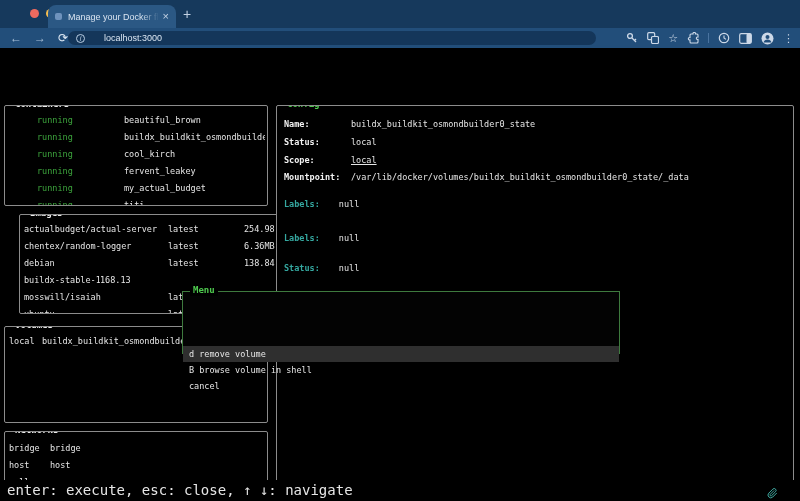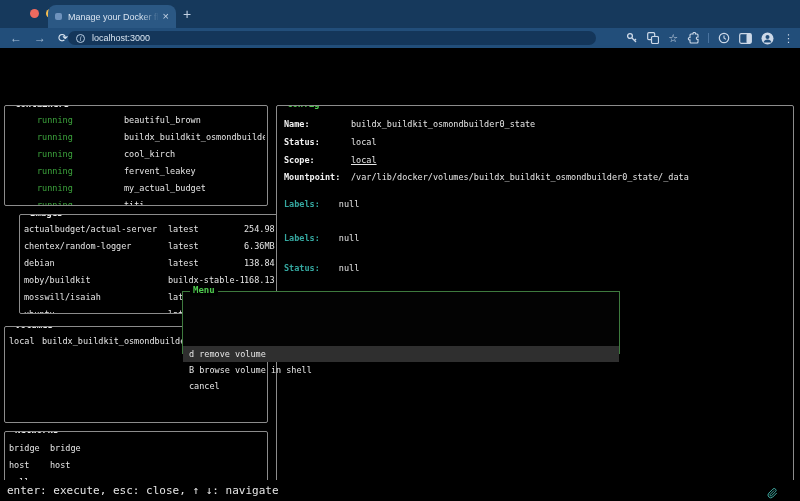--- a/index.html
+++ b/index.html
@@ -21,21 +21,21 @@
   .tab .t-close { flex:none; color:#c3d2e4; font-size:11px; margin-left:4px; line-height:1; }
   .newtab { position:absolute; left:183px; top:6px; color:#c3d2e4; font-size:14px;
             font-family:"Liberation Sans", sans-serif; line-height:16px; }
   .toolbar { position:absolute; top:28px; left:0; width:800px; height:20px; background:#224e7a;
              font-family:"Liberation Sans", sans-serif; }
   .nav-ic { position:absolute; top:0; height:20px; line-height:20px; color:#a9c0d8; font-size:12px; }
   .pill { position:absolute; left:68px; top:3px; width:528px; height:14px; border-radius:7px;
           background:#14365a; display:flex; align-items:center; padding:0 8px; }
   .pill .info { width:9px; height:9px; border:1px solid #b9cde2; border-radius:50%; color:#b9cde2;
                 font-size:7px; line-height:7px; text-align:center; margin-right:7px; flex:none; font-style:italic; }
-  .pill .url { color:#dbe6f2; font-size:9px; }
+  .pill .url { color:#dbe6f2; font-size:9px;margin-left:12px; }
   .ricons { position:absolute; right:6px; top:0; height:20px; display:flex; align-items:center; gap:9px; }
   .ricons svg { display:block; }
   .sep { width:1px; height:10px; background:#4a74a0; }
   .glyph { color:#cdd9e8; font-size:11px; line-height:20px; }
 
   
   .term { position:absolute; top:48px; left:0; width:800px; height:453px; background:#000;
           color:#e6e6e6; font-size:8.5px; }
   .panel { position:absolute; border:1px solid #8c8c8c; border-radius:2px; background:#000; overflow:hidden; }
   .ptitle { position:absolute; background:#000; padding:0 3px; font-size:9px; font-weight:bold;
@@ -73,21 +73,21 @@
           border:1px solid #3e7a3e; z-index:10; }
   #menu .ptitle { top:-7px; left:7px; }
   .mitems { position:absolute; top:6px; left:0; right:0; }
   .mitem { height:16px; line-height:16px; padding-left:6px; white-space:nowrap; }
   .mitem.sel { background:#2f2f2f;margin-top:48px; }
 
   .panel > .ptitle { top:-7px; left:7px; }
 
   
   .statusbar { position:absolute; left:0; top:480px; width:800px; height:21px; background:#000;
-               line-height:21px; padding-left:7px; color:#e6e6e6; font-size:11px; }
+               line-height:21px; padding-left:7px; color:#e6e6e6; font-size:14px; }
   .linkicon { position:absolute; right:22px; top:484px; width:12px; height:12px; }
 </style>
 </head>
 <body>
 
 <div class="chrome">
   <div class="tabstrip">
     <div class="traffic">
       <span class="dot-red"></span>
       <span class="dot-yellow"></span>
@@ -202,21 +202,20 @@
         <span class="cell i-name">chentex/random-logger</span>
         <span class="cell i-tag">latest</span>
         <span class="cell i-size">6.36MB</span>
       </div>
       <div class="trow">
         <span class="cell i-name">debian</span>
         <span class="cell i-tag">latest</span>
         <span class="cell i-size">138.84</span>
       </div>
       <div class="trow">
-        <span class="cell i-name">moby/buildkit</span>
         <span class="cell i-tag">buildx-stable-1</span>
         <span class="cell i-size">168.13</span>
       </div>
       <div class="trow">
         <span class="cell i-name">mosswill/isaiah</span>
         <span class="cell i-tag">latest</span>
         <span class="cell i-size">12.58M</span>
       </div>
       <div class="trow">
         <span class="cell i-name">ubuntu</span>

